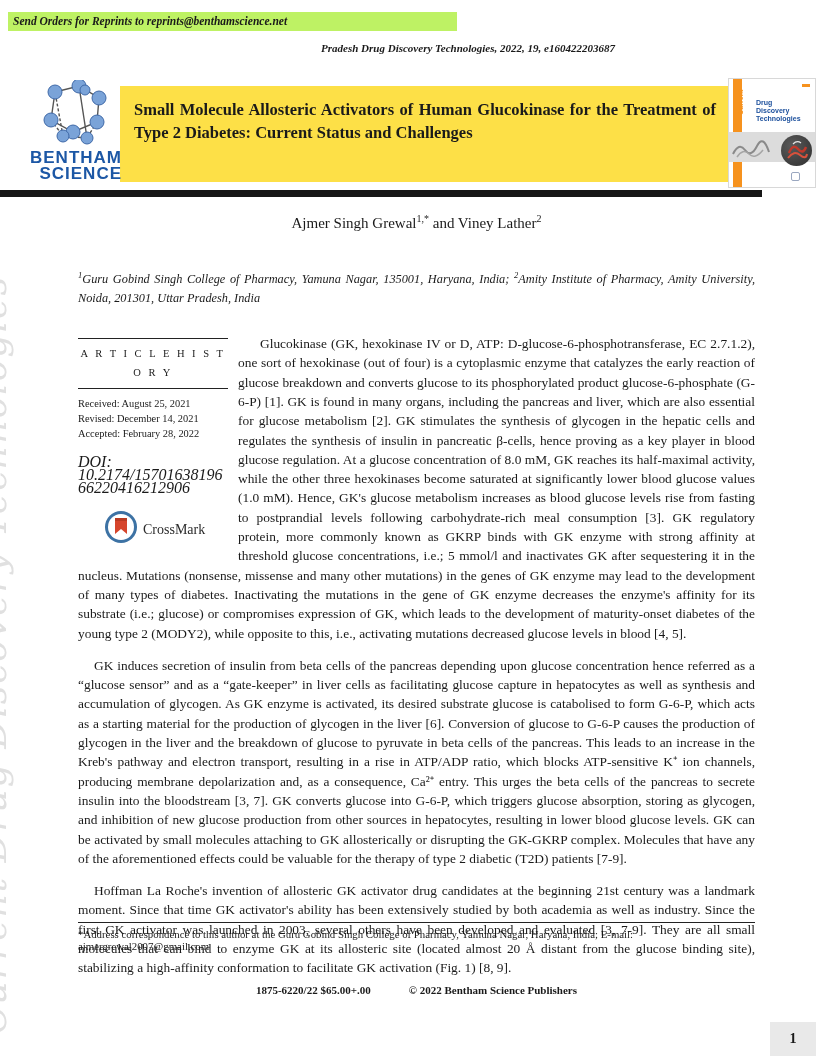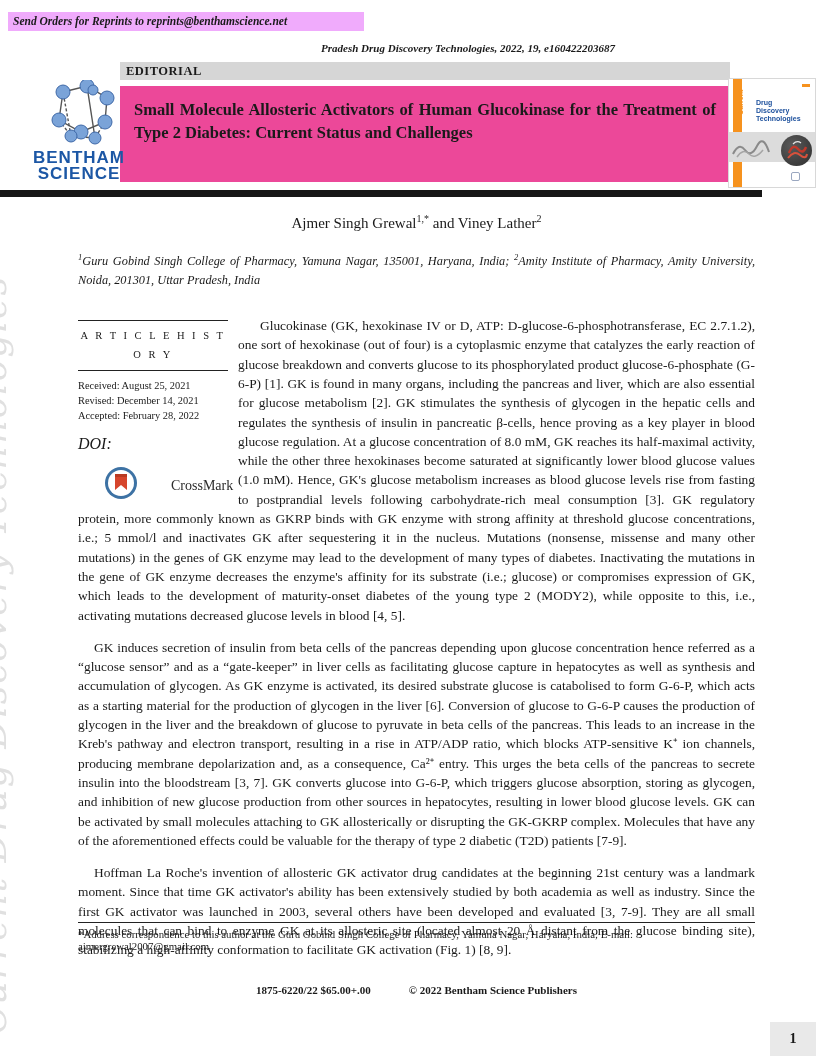--- a/index.html
+++ b/index.html
@@ -28,22 +28,22 @@
     font-size: 36px;
     color: #e0e0e0;
     letter-spacing: 2px;
     z-index: 0;
   }
 
   
   .reprints-bar {
     position: absolute;
     left: 8px; top: 12px;
-    width: 356px; height: 19px;
-    background: #f0abfc;
+    width: 449px; height: 19px;
+    background: #bef264;
     font-weight: bold; font-style: italic;
     font-size: 11.5px;
     line-height: 19px;
     padding-left: 5px;
     z-index: 2;
   }
 
   .citation {
     position: absolute;
     left: 120px; top: 42px;
@@ -64,36 +64,36 @@
     font-size: 12.5px;
     line-height: 18px;
     padding-left: 6px;
     letter-spacing: 0.5px;
     z-index: 2;
   }
   .title-box {
     position: absolute;
     left: 120px; top: 86px;
     width: 610px; height: 96px;
-    background: #ec4899;
+    background: #fde047;
     padding: 12px 14px 0 14px;
     z-index: 2;
   }
   .title-box h1 {
     font-size: 16.5px;
     line-height: 23px;
     font-weight: bold;
     text-align: justify;
   }
 
   .logo-block {
     position: absolute;
-    left: 28px; top: 80px;
+    left: 20px; top: 80px;
     width: 102px; height: 106px;
-    text-align: center;
+    text-align: right;
     z-index: 2;
   }
   .logo-block svg { display: block; margin: 0 auto; }
   .logo-text {
     font-family: "Liberation Sans", sans-serif;
     font-weight: bold;
     color: #1c57a5;
     font-size: 17px;
     line-height: 16px;
     letter-spacing: 1px;
@@ -170,21 +170,21 @@
     width: 677px;
     z-index: 1;
   }
   .authors {
     font-size: 15px;
     margin-top: 8px;
     text-align: center;
   }
   .authors sup { font-size: 10px; }
   .affiliation {
-    margin-top: 16px;
+    margin-top: 34px;
     font-style: italic;
     font-size: 12.3px;
     line-height: 19px;
     text-align: justify;
   }
   .affiliation sup { font-size: 8.5px; font-style: italic; }
 
   .body-flow { margin-top: 26px; font-size: 13.4px; line-height: 19.3px; text-align: justify; }
 
   .article-history {
@@ -218,21 +218,20 @@
     margin-top: 16px;
     margin-left: 26px;
     display: flex;
     align-items: center;
     gap: 5px;
   }
   .crossmark .cm-text {
     font-size: 14px;
     color: #2b2b2b;
     font-family: "Liberation Serif", serif;
-    margin-left: 28px;
   }
 
   .body-flow p.para1 { text-indent: 22px; }
   .body-flow p + p { margin-top: 13px; text-indent: 16px; }
 
   
   .footnote-block {
     position: absolute;
     left: 78px; top: 922px;
     width: 677px;
@@ -271,21 +270,20 @@
 <body>
 
 <div class="page">
 
   <div class="watermark">Current Drug Discovery Technologies</div>
 
   <div class="reprints-bar">Send Orders for Reprints to reprints@benthamscience.net</div>
 
   <div class="citation">Pradesh Drug Discovery Technologies, 2022, 19, e160422203687</div>
 
-  <div class="editorial-bar">EDITORIAL</div>
 
   <div class="title-box">
     <h1>Small Molecule Allosteric Activators of Human Glucokinase for the Treatment of Type 2 Diabetes: Current Status and Challenges</h1>
   </div>
 
   <div class="logo-block">
     <span>
       <svg width="88" height="70" viewBox="0 0 88 70">
         <g stroke="#555" stroke-width="1.4" fill="none">
           <path d="M28 12 L52 6 L72 18 L70 42 L46 52 L24 40 Z"></path>
@@ -353,20 +351,21 @@
         <div class="ah-rule"></div>
         <div class="ah-head">A R T I C L E  H I S T O R Y</div>
         <div class="ah-rule"></div>
         <div class="ah-dates">
           <div>Received: August 25, 2021</div>
           <div>Revised: December 14, 2021</div>
           <div>Accepted: February 28, 2022</div>
         </div>
         <div class="ah-doi">
           <div>DOI:</div>
+          <div>10.2174/1570163819666220416212906</div>
         </div>
         <div class="crossmark">
           <span>
             <svg width="34" height="34" viewBox="0 0 34 34">
               <circle cx="17" cy="17" r="16" fill="#3d72a4"></circle>
               <circle cx="17" cy="17" r="13" fill="#ffffff"></circle>
               <path d="M11 8 H23 V24 L17 19 L11 24 Z" fill="#d6452c"></path>
               <path d="M11 8 H23 V11 H11 Z" fill="#b93a22"></path>
             </svg>
           </span>

